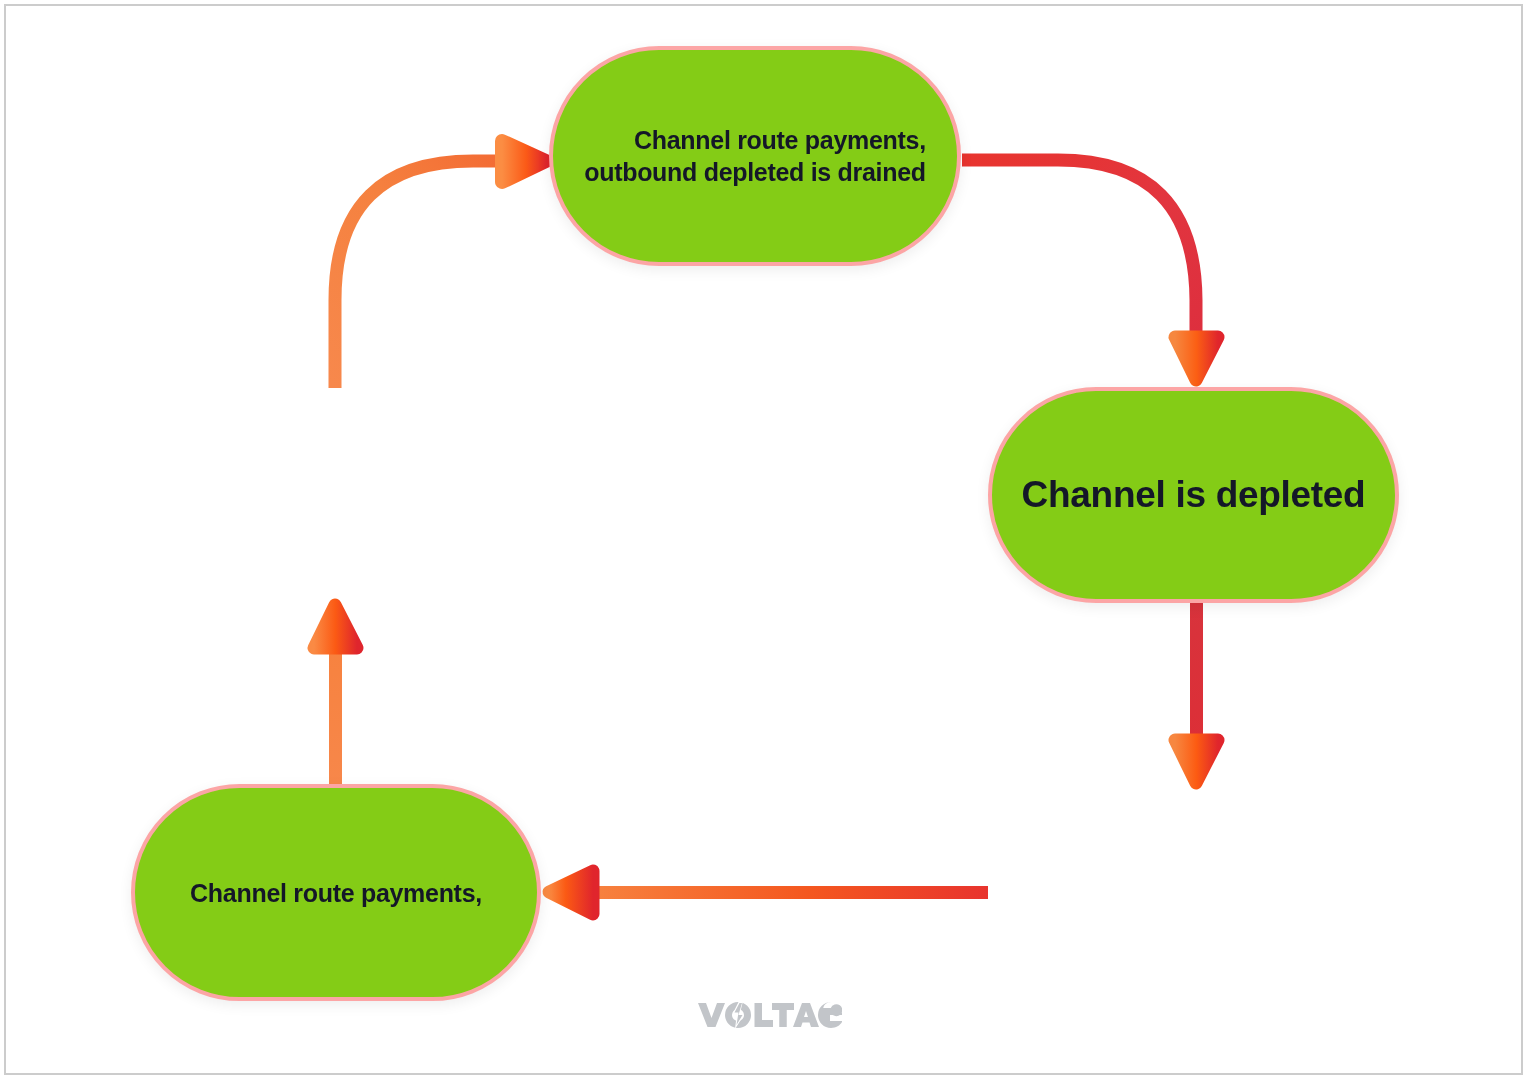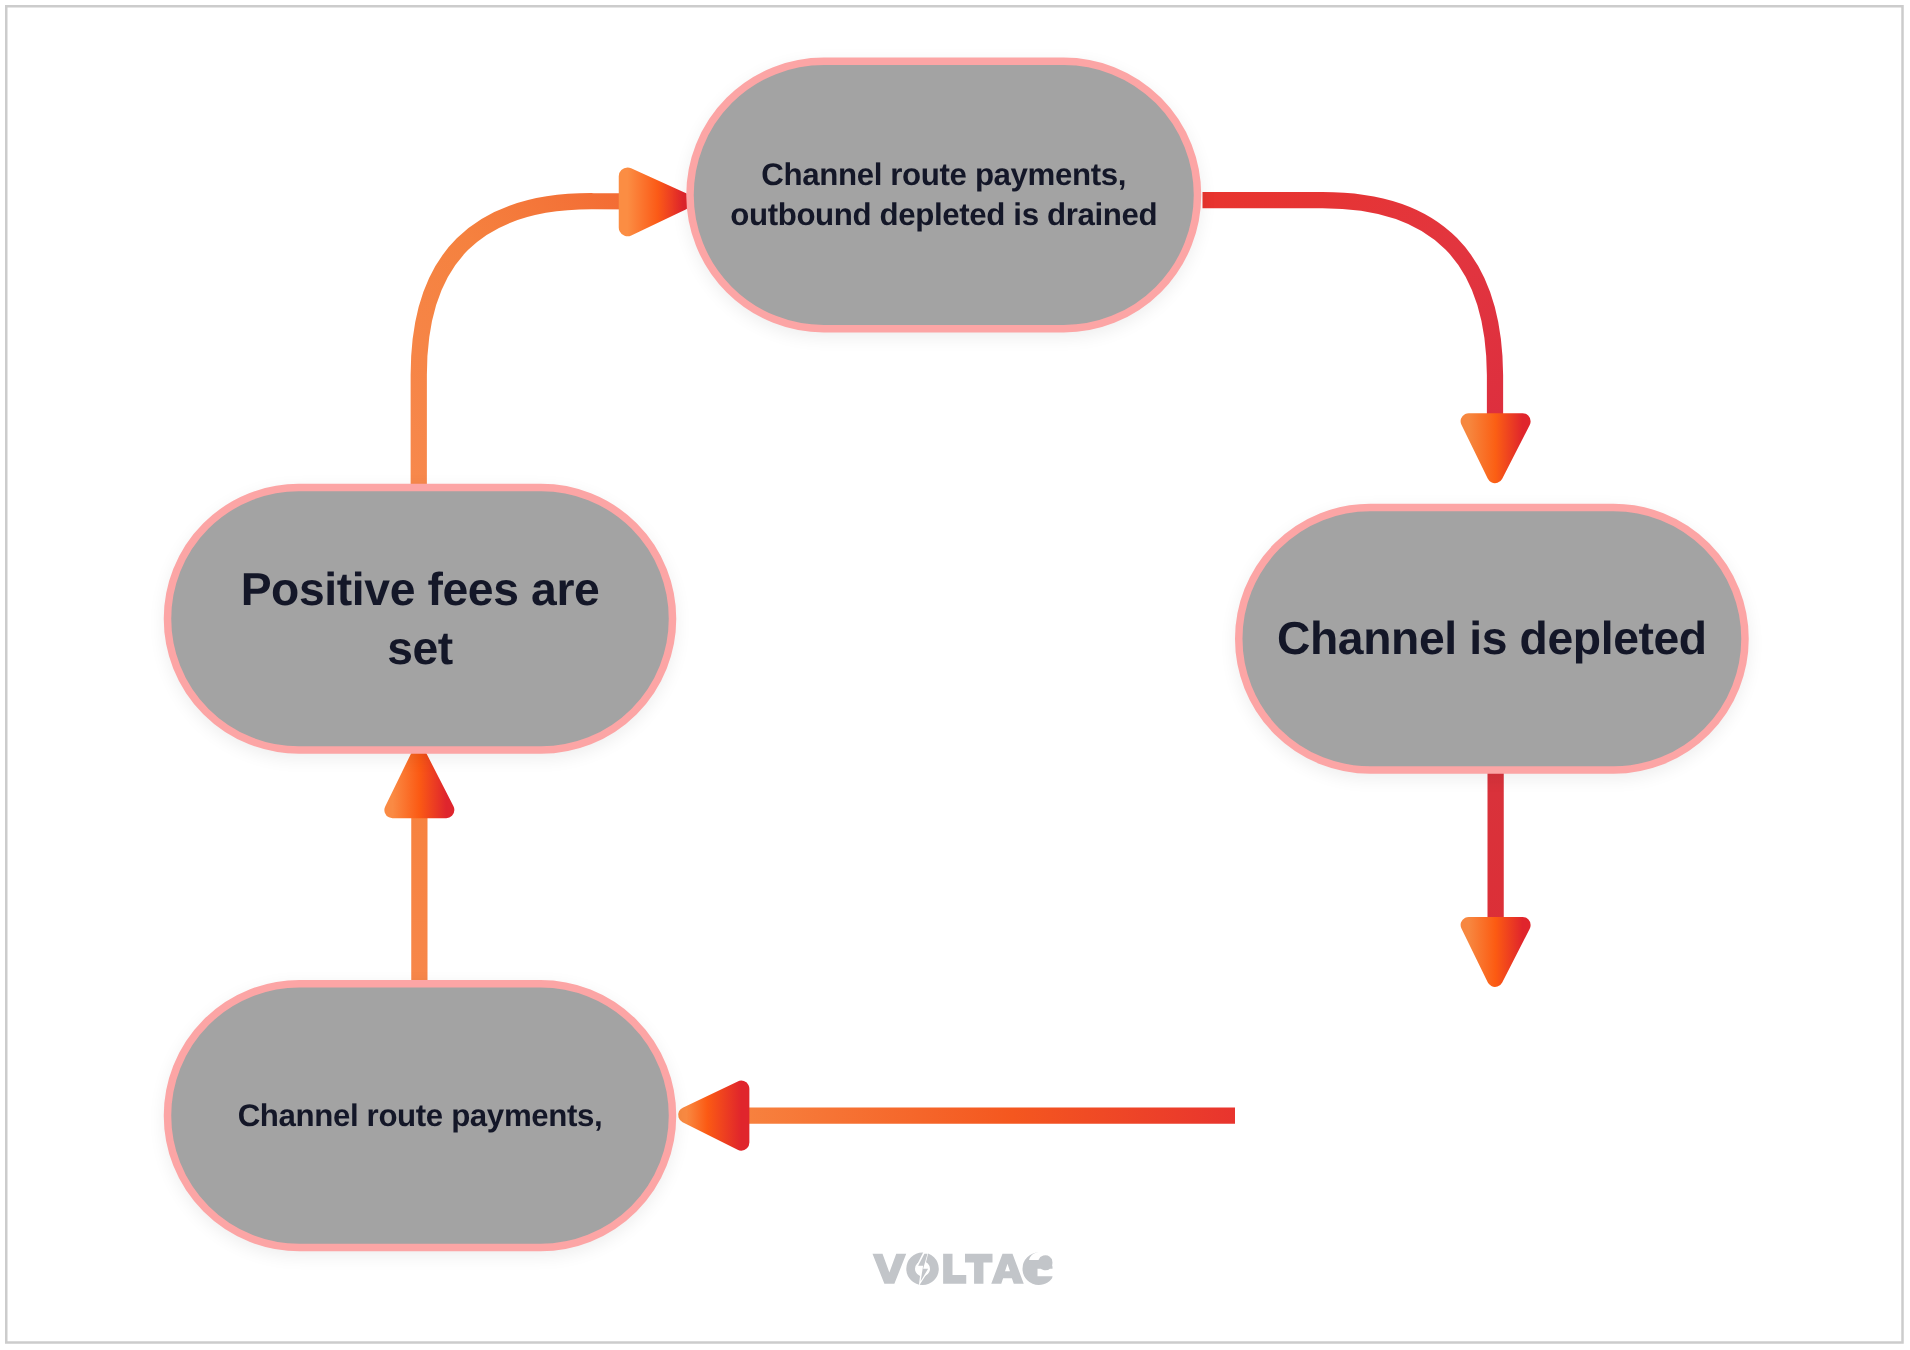--- a/index.html
+++ b/index.html
@@ -30,41 +30,41 @@
   #diagram-svg {
     position: absolute;
     left: 0;
     top: 0;
     width: 1528px;
     height: 1080px;
   }
   .node-box {
     position: absolute;
     box-sizing: border-box;
-    background: #a3a3a3;
-    border: 6px solid #fca5a5;
+    background: #84cc16;
+    border: 4px solid #fca5a5;
     border-radius: 120px;
     display: flex;
     align-items: center;
     justify-content: center;
-    text-align: center;
+    text-align: right;
     color: #141728;
     box-shadow: 0 4px 14px rgba(0,0,0,0.07);
   }
   .node-label {
     font-weight: bold;
     letter-spacing: -0.3px;
     line-height: 1.28;
     padding: 0 26px;
   }
   .label-lg { font-size: 37px; }
   .label-sm { font-size: 25px; }
 
   #node-top      { left: 549px;  top: 46px;  width: 412px; height: 220px; }
-  #node-right    { left: 988px;  top: 403px; width: 411px; height: 216px; }
+  #node-right    { left: 988px;  top: 387px; width: 411px; height: 216px; }
   #node-bottomright { left: 988px; top: 784px; width: 411px; height: 216px; }
   #node-bottomleft  { left: 131px; top: 784px; width: 410px; height: 217px; }
   #node-left     { left: 131px;  top: 387px; width: 410px; height: 216px; }
 
   #brand-logo {
     position: absolute;
     left: 697px;
     top: 998px;
     width: 145px;
     height: 34px;
@@ -173,23 +173,20 @@
     <div class="node-label label-lg">Channel is depleted</div>
   </div>
 
 
   <div class="node-box" id="node-bottomleft">
     <div class="node-label label-sm">
       <span>Channel route payments,</span><br>
     </div>
   </div>
 
-  <div class="node-box" id="node-left">
-    <div class="node-label label-lg">Positive fees are set</div>
-  </div>
 
   <div id="brand-logo">
     <svg width="145" height="30" viewBox="0 0 290 60">
       <g fill="#c2c5c9">
 
         <path d="M2 6 h16 l11 30 L40 6 h16 L37 54 H21 Z"></path>
 
         <path d="M82 4 a26 26 0 1 0 0.1 52 a26 26 0 0 0 -0.1 -52 z
                  M82 18 a12 12 0 1 1 0 24 a12 12 0 0 1 0 -24 z"></path>
         <path d="M84 2 L72 26 h8 L76 58 L94 30 h-9 L92 2 z" fill="#ffffff"></path>

